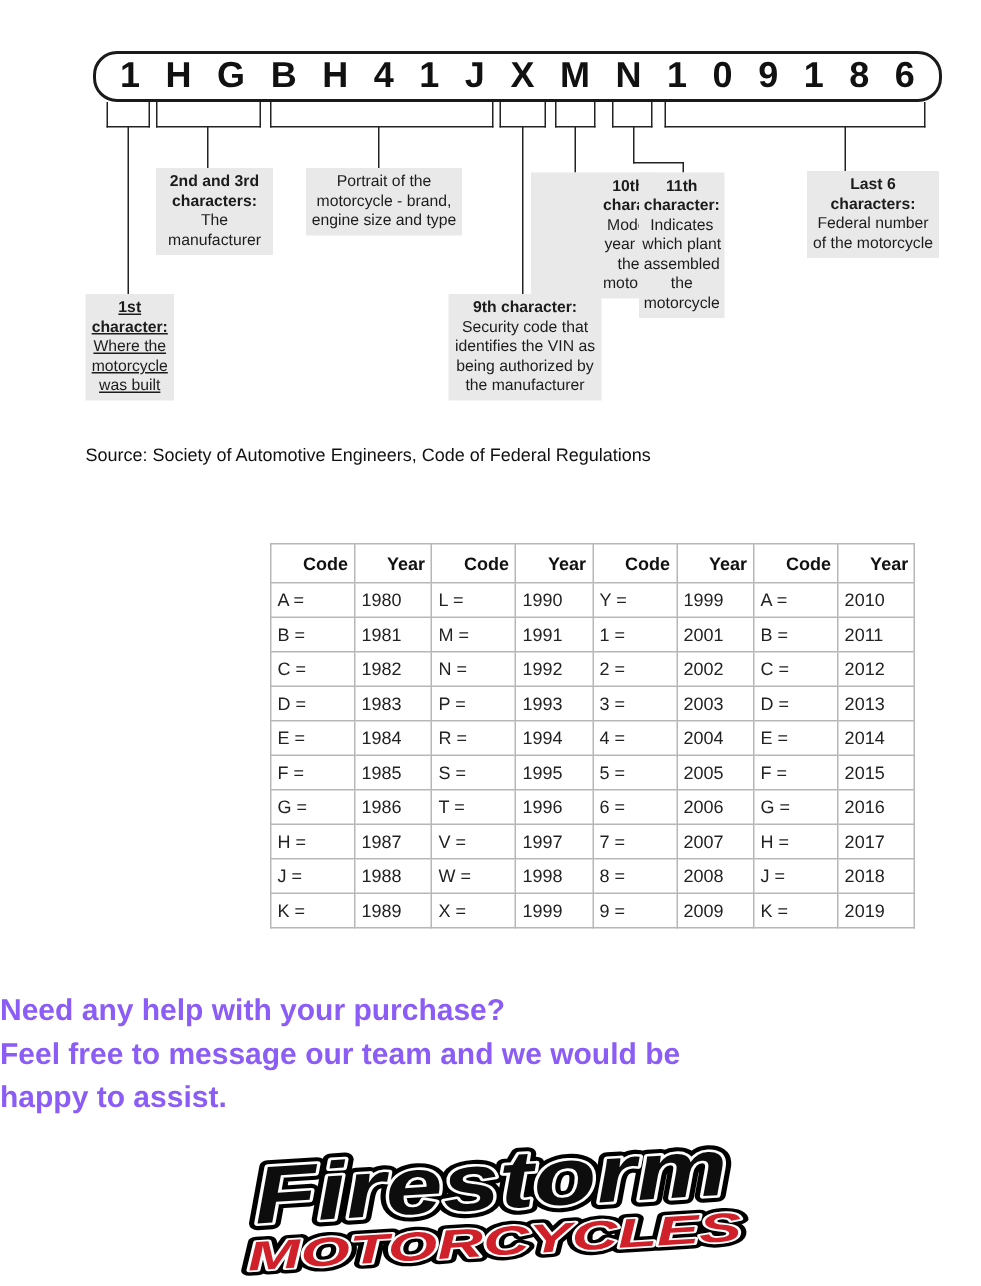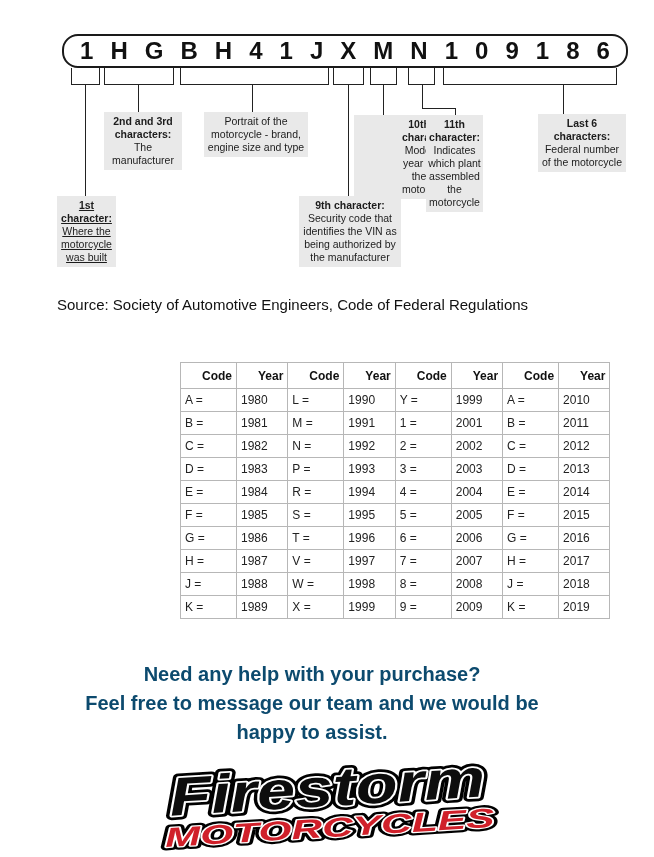--- a/index.html
+++ b/index.html
@@ -16,33 +16,33 @@
   .bracket{position:absolute;top:68px;height:16px;
            border-left:1px solid #222;border-right:1px solid #222;border-bottom:1px solid #222;}
   .vline{position:absolute;width:1px;background:#222;}
   .hline{position:absolute;height:1px;background:#222;}
 
   
   .callout{position:absolute;background:#e9e9e9;color:#1c1c1c;text-align:center;
            font-size:10.5px;line-height:13px;padding:3px 2px;box-sizing:border-box;}
   .callout .heading{font-weight:bold;}
 
-  .source{position:absolute;left:57px;top:296px;font-size:15px;color:#111;}
+  .source{position:absolute;left:57px;top:296px;font-size:12px;color:#111;}
 
   
   .year-table{position:absolute;left:180px;top:362px;border-collapse:collapse;
               font-size:12px;color:#222;}
   .year-table th,.year-table td{border:1px solid #b7b7b7;text-align:left;white-space:nowrap;}
   .year-table th{font-weight:bold;color:#111;padding:6px 4px 5px 21px;}
   .year-table td{padding:4px 4px 4px 4px;}
   .year-table th:nth-child(odd),.year-table td:nth-child(odd){min-width:29px;}
   .year-table th:nth-child(even),.year-table td:nth-child(even){min-width:25px;}
 
-  .help{position:absolute;left:0;top:660px;width:624px;text-align:center;
-        font-size:20px;font-weight:bold;line-height:29px;color:#0c4a6e;}
+  .help{position:absolute;left:0;top:660px;width:624px;text-align:left;
+        font-size:20px;font-weight:bold;line-height:29px;color:#8b5cf6;}
 
   .logo{position:absolute;left:148px;top:754px;}
   .logo text{font-family:"Liberation Sans",sans-serif;font-weight:bold;font-style:italic;}
 </style>
 </head>
 <body>
 
 <div class="page">
 
   <div class="vin-box">

